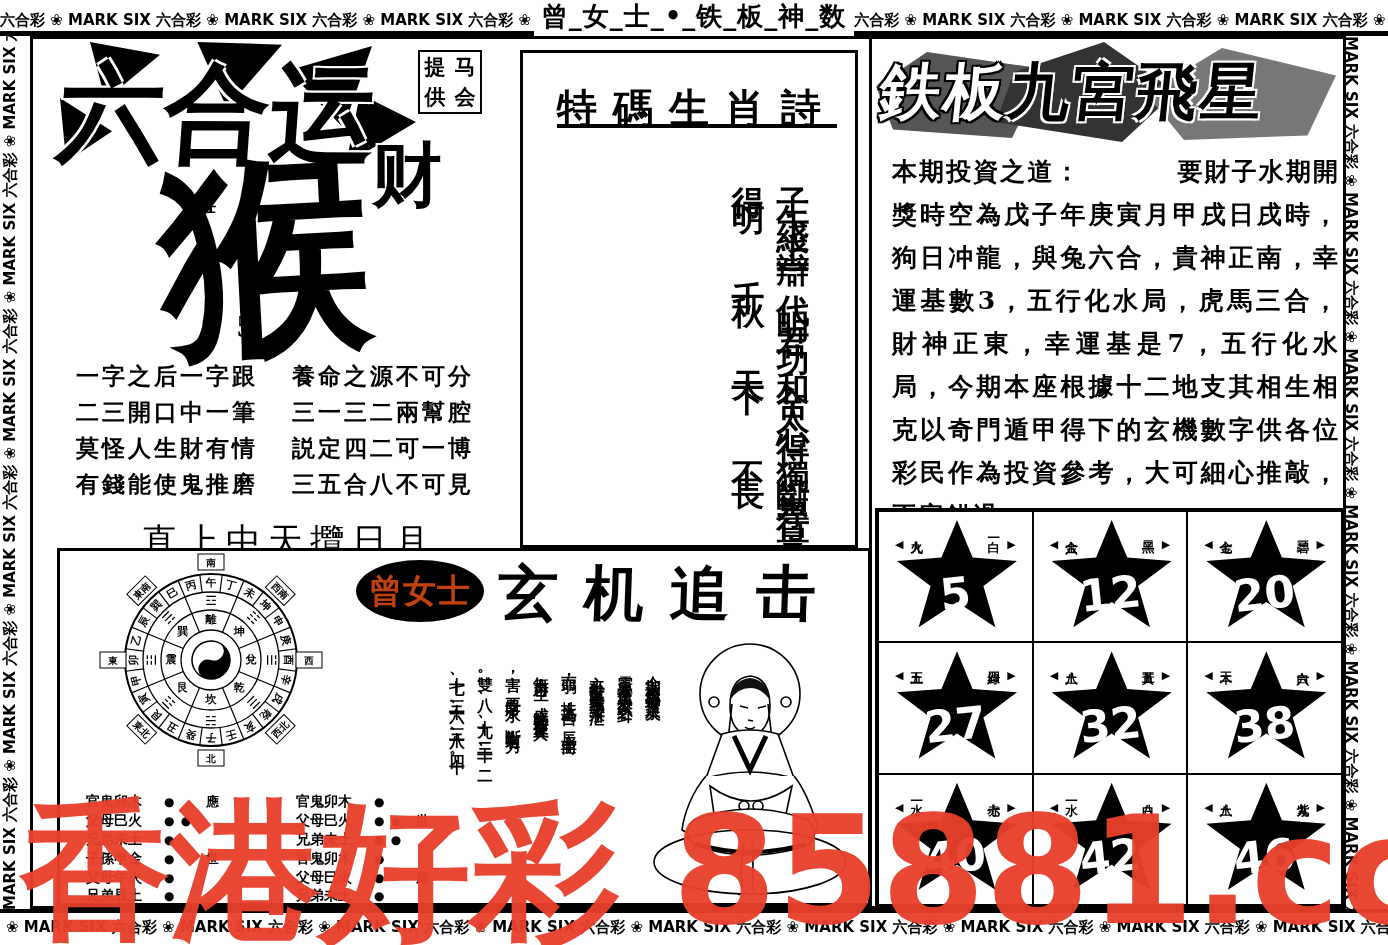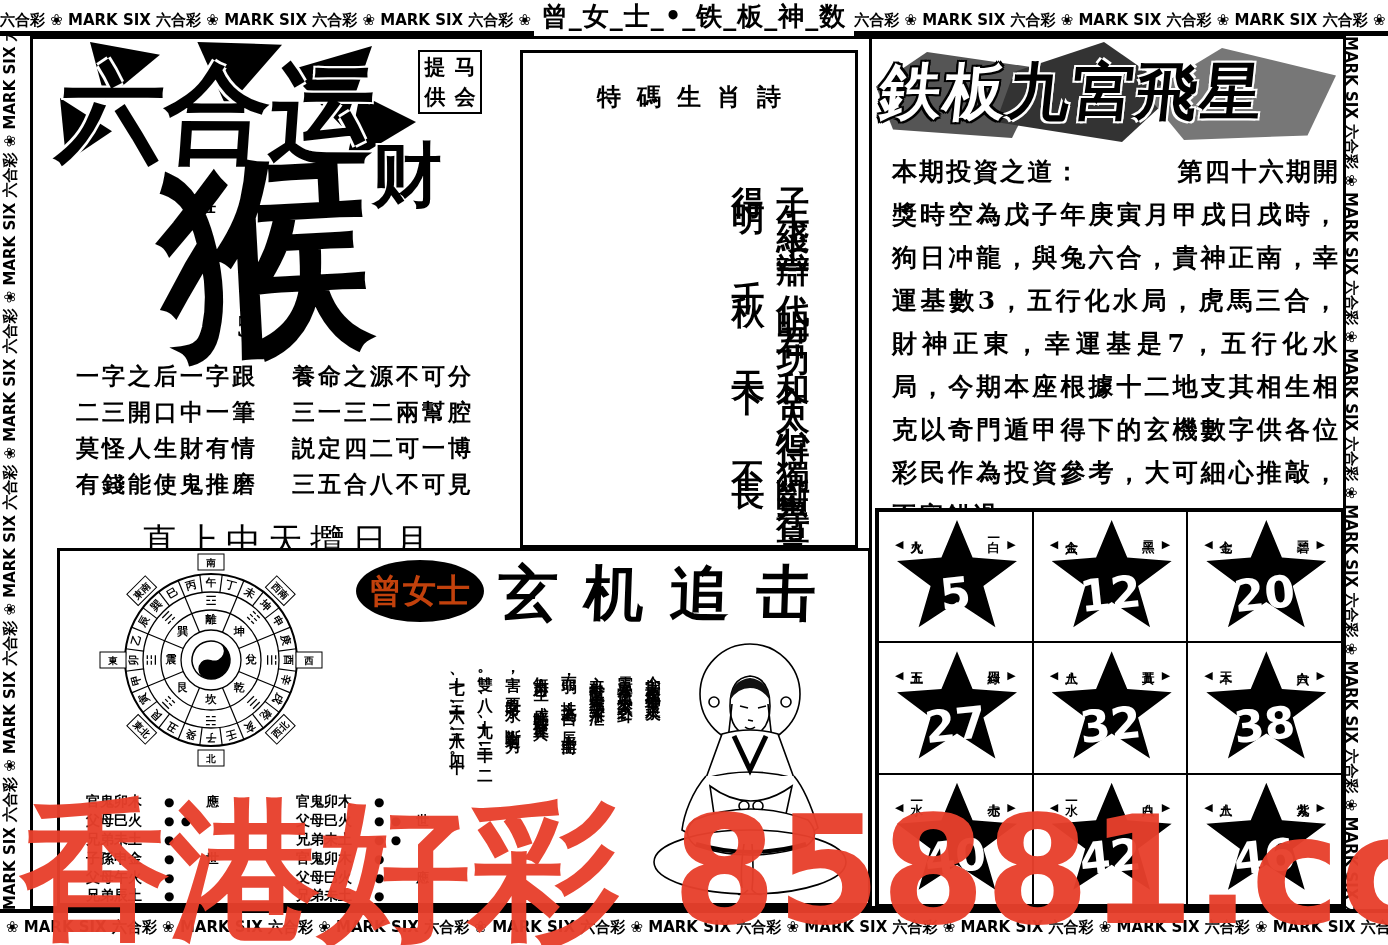--- a/index.html
+++ b/index.html
@@ -53,22 +53,22 @@
   .num-top   { position:absolute; left:200px; top:188px; font-size:27px; font-family:"DejaVu Serif",serif; }
   .num-bottom{ position:absolute; left:236px; top:312px; font-size:27px; font-family:"DejaVu Serif",serif; }
   .left-poem { position:absolute; left:76px; top:358px; width:420px; display:flex; gap:34px;
     font-family:"DejaVu Serif","Liberation Serif",serif; font-size:23px; font-weight:700; }
   .left-poem .col div { line-height:36px; letter-spacing:3px; }
   .poem-footer { position:absolute; left:142px; top:518px; font-size:35px; letter-spacing:7px;
     font-family:"DejaVu Serif","Liberation Serif",serif;text-decoration:underline; }
 
   
   .sx-box { position:absolute; left:520px; top:50px; width:338px; height:498px; border:3px solid #000; background:#fff; }
-  .sx-title { position:absolute; left:0; right:0; top:28px; text-align:center; font-size:24px; font-weight:900;
-    letter-spacing:16px; text-indent:16px; font-family:"DejaVu Sans",sans-serif; }
+  .sx-title { position:absolute; left:0; right:0; top:28px; text-align:center; font-size:40px; font-weight:900;
+    letter-spacing:16px; text-indent:16px; font-family:"DejaVu Sans",sans-serif;text-decoration:underline; }
   .sx-cols { position:absolute; left:26px; right:26px; top:108px; bottom:18px;
     writing-mode:vertical-rl; display:flex; justify-content:center;
     font-family:"DejaVu Serif","Liberation Serif",serif; font-size:33px; font-weight:700; }
   .sx-cols .vcol { letter-spacing:16px; margin:0 14px; }
 
   
   .mystic-box { position:absolute; left:57px; top:548px; width:814px; height:358px; border:3px solid #000; background:#fff; }
   .wheel-svg { position:absolute; left:66px; top:552px; }
   .hexagram-title { position:absolute; left:88px; top:766px; width:310px; font-size:20px; letter-spacing:4px;
     font-family:"DejaVu Serif","Liberation Serif",serif; }
@@ -393,21 +393,21 @@
 
   <div class="np-header">
     <div class="np-shard" style="left:0;top:10px;width:170px;height:86px;background:#555;clip-path:polygon(0 40%,30% 0,100% 20%,80% 100%,10% 90%);"></div>
     <div class="np-shard" style="left:120px;top:0;width:180px;height:100px;background:#333;clip-path:polygon(10% 30%,60% 0,100% 50%,70% 100%,0 80%);"></div>
     <div class="np-shard" style="left:270px;top:6px;width:190px;height:92px;background:#777;clip-path:polygon(0 50%,40% 0,100% 30%,85% 95%,20% 100%);"></div>
     <div class="np-title">
       <span class="tb">鉄板</span><span class="jg">九宮飛星</span>
     </div>
   </div>
   <p class="np-para">
-    <span>本期投資之道：</span><span class="gap"></span><span>第四十六</span><span>期開獎時空為戊子年庚寅月甲戌日戌時，狗日冲龍，與兔六合，貴神正南，幸運基數3，五行化水局，虎馬三合，財神正東，幸運基是7，五行化水局，今期本座根據十二地支其相生相克以奇門遁甲得下的玄機數字供各位彩民作為投資參考，大可細心推敲，不容錯過:</span>
+    <span>本期投資之道：</span><span class="gap"></span><span>要財子水</span><span>期開獎時空為戊子年庚寅月甲戌日戌時，狗日冲龍，與兔六合，貴神正南，幸運基數3，五行化水局，虎馬三合，財神正東，幸運基是7，五行化水局，今期本座根據十二地支其相生相克以奇門遁甲得下的玄機數字供各位彩民作為投資參考，大可細心推敲，不容錯過:</span>
   </p>
   <div class="star-grid">
       <div class="star-cell">
         <div class="star-shape"></div>
         <span class="arr lft">◀</span>
         <div class="star-label lft">火九</div>
         <div class="star-label rgt">一白</div>
         <span class="arr rgt">▶</span>
         <div class="star-number">5</div>
       </div>

